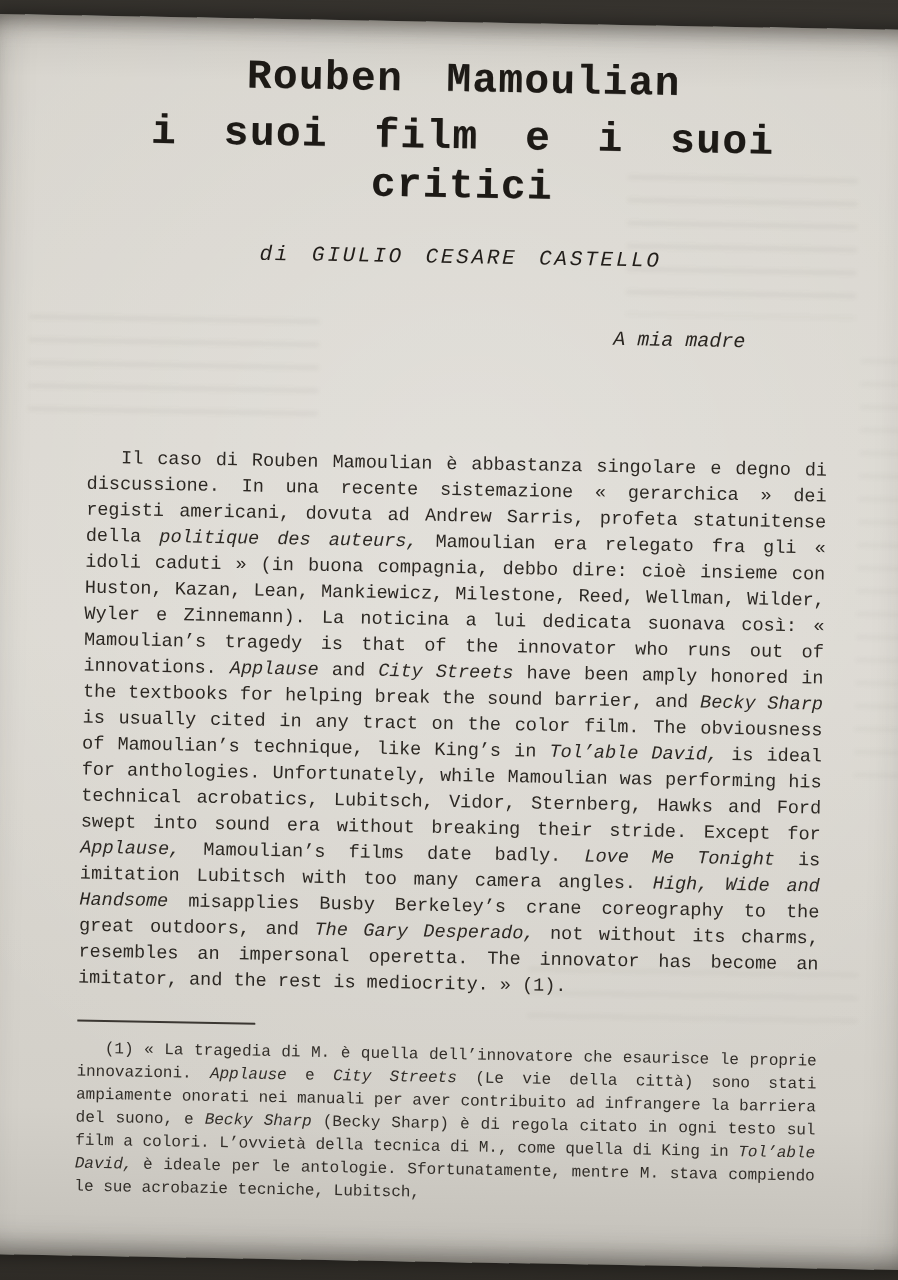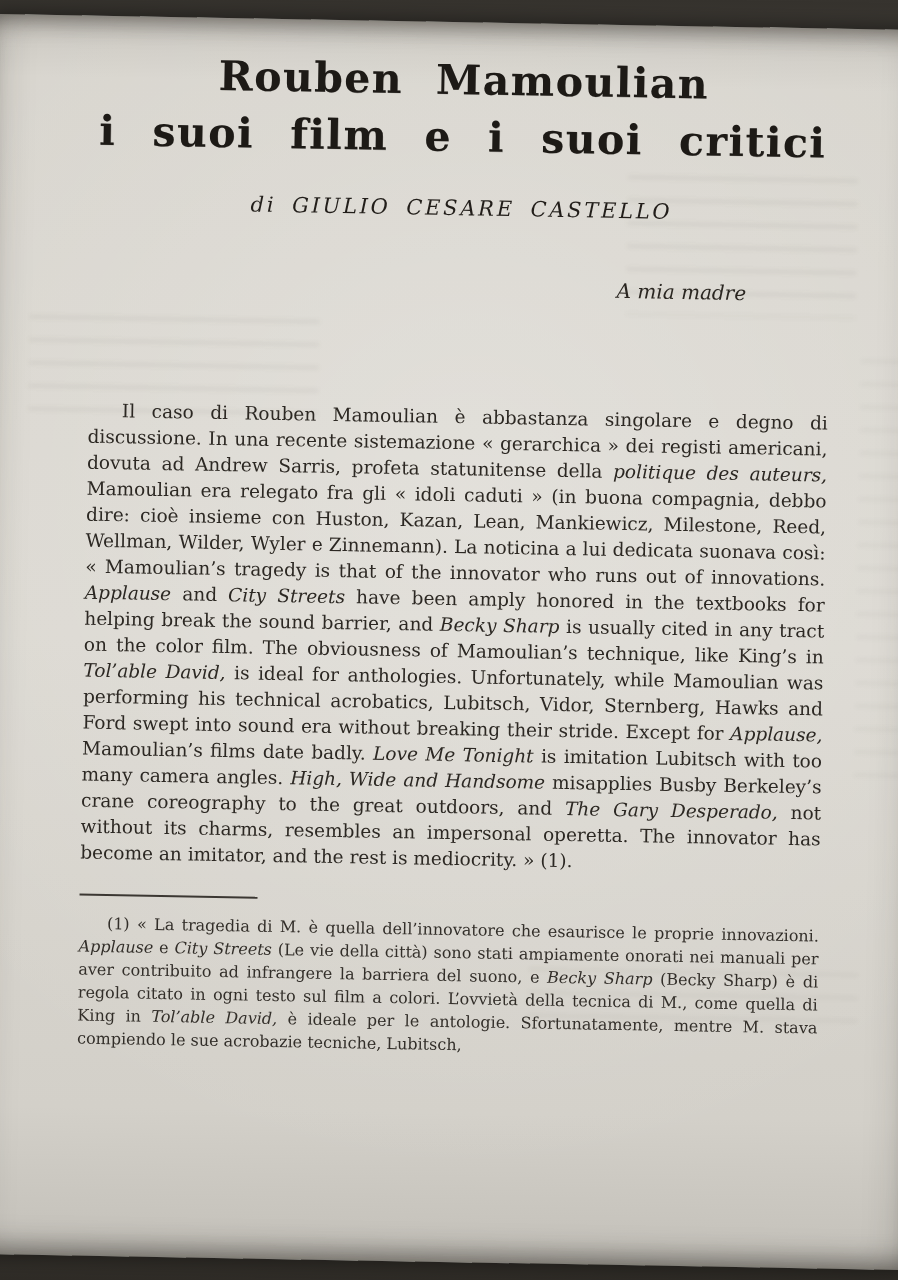--- a/index.html
+++ b/index.html
@@ -12,20 +12,21 @@
   html,body{margin:0;padding:0;}
   body{
     width:898px;height:1280px;
     background:var(--photo_background);
     font-family:"DejaVu Serif","Liberation Serif",serif;
     position:relative;
   }
   .photo{
     position:absolute;inset:0;overflow:hidden;
     background:linear-gradient(180deg,#36332e 0%,#45413b 8%,#4a463f 50%,#3d3933 92%,#2f2c27 100%);
+    font-family:Liberation Mono, monospace;
   }
   .page{
     position:absolute;left:-22px;right:-22px;top:22px;bottom:18px;
     transform:rotate(1deg);
     background:
       radial-gradient(120% 90% at 52% 38%, rgba(255,255,255,0.22), rgba(255,255,255,0) 62%),
       linear-gradient(180deg,#c9c6bf 0%,#d8d5ce 5%,#dbd8d1 50%,#d3d0c9 88%,#c3c0b9 100%);
     box-shadow:
       inset 0 16px 26px -14px rgba(35,31,26,0.62),
       inset 0 -20px 30px -16px rgba(35,31,26,0.60),

